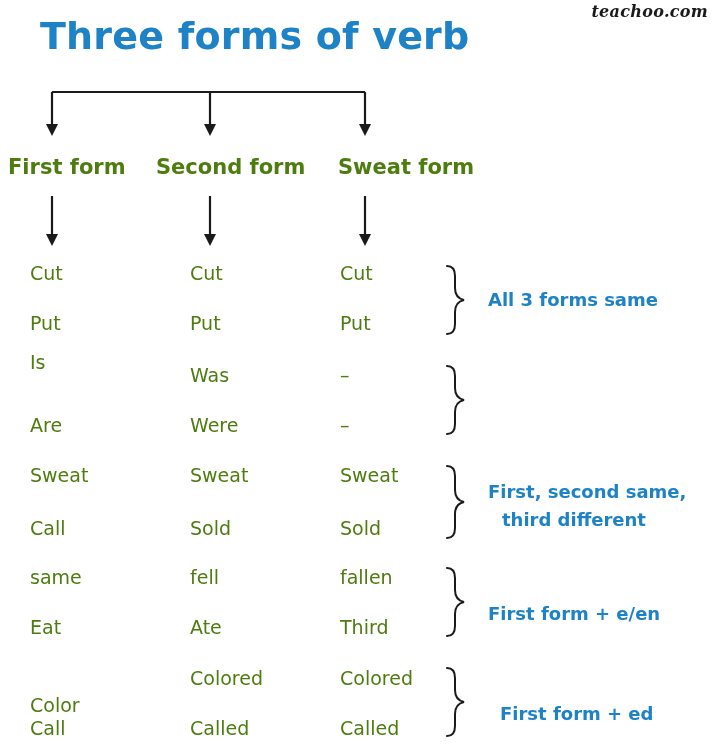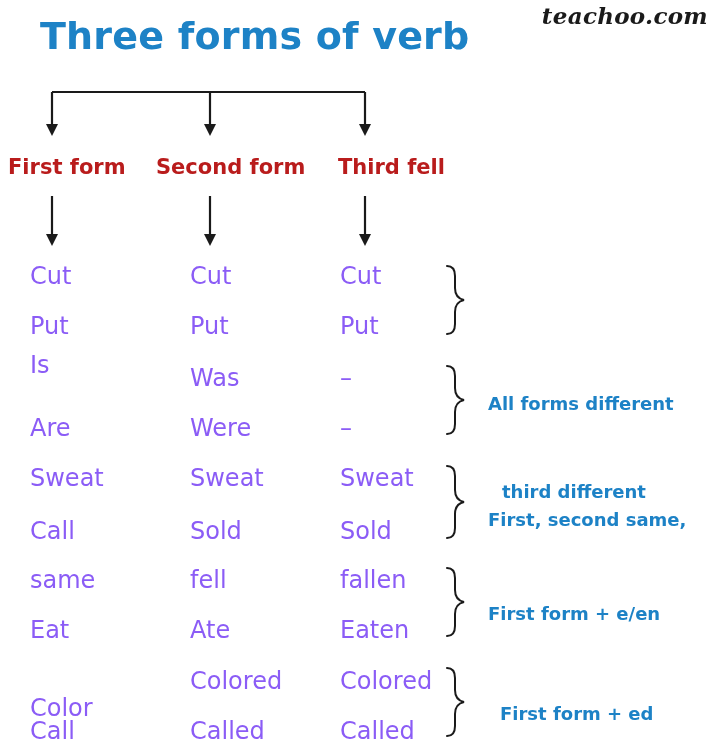--- a/index.html
+++ b/index.html
@@ -19,49 +19,49 @@
     width: 720px;
     height: 752px;
   }
   .watermark {
     position: absolute;
     top: 2px;
     right: 12px;
     font-family: "DejaVu Serif", serif;
     font-style: italic;
     font-weight: bold;
-    font-size: 23px;
+    font-size: 16px;
     color: #1a1a1a;
     letter-spacing: 0.3px;
   }
   .title {
     position: absolute;
     left: 40px;
     top: 14px;
     font-size: 38px;
     font-weight: bold;
     color: #1d82c6;
     font-family: "DejaVu Sans", sans-serif;
     letter-spacing: 0.2px;
   }
   .col-head {
     position: absolute;
     font-size: 21px;
     font-weight: bold;
-    color: #b91c1c;
+    color: #4d7c0f;
     white-space: nowrap;
   }
   .col-head.c1 { left: 8px;   top: 155px; }
   .col-head.c2 { left: 156px; top: 155px; }
   .col-head.c3 { left: 338px; top: 155px; }
 
   .cell {
     position: absolute;
-    font-size: 24px;
-    color: #8b5cf6;
+    font-size: 19px;
+    color: #4d7c0f;
     white-space: nowrap;
     font-family: "DejaVu Sans", sans-serif;
   }
   .col1 { left: 30px; }
   .col2 { left: 190px; }
   .col3 { left: 340px; }
 
   .note {
     position: absolute;
     font-size: 18px;
@@ -124,21 +124,21 @@
       <path d="M447,466 q8,0 8,10 l0,14 q0,10 9,12 q-9,2 -9,12 l0,14 q0,10 -8,10"></path>
 
       <path d="M447,568 q8,0 8,10 l0,12 q0,10 9,12 q-9,2 -9,12 l0,12 q0,10 -8,10"></path>
 
       <path d="M447,668 q8,0 8,10 l0,12 q0,10 9,12 q-9,2 -9,12 l0,12 q0,10 -8,10"></path>
     </g>
   </svg>
 
   <div class="col-head c1">First form</div>
   <div class="col-head c2">Second form</div>
-  <div class="col-head c3">Third fell</div>
+  <div class="col-head c3">Sweat form</div>
 
   <div class="cell col1" style="top:262px">Cut</div>
   <div class="cell col2" style="top:262px">Cut</div>
   <div class="cell col3" style="top:262px">Cut</div>
 
   <div class="cell col1" style="top:312px">Put</div>
   <div class="cell col2" style="top:312px">Put</div>
   <div class="cell col3" style="top:312px">Put</div>
 
   <div class="cell col1" style="top:351px">Is</div>
@@ -156,31 +156,31 @@
   <div class="cell col1" style="top:517px">Call</div>
   <div class="cell col2" style="top:517px">Sold</div>
   <div class="cell col3" style="top:517px">Sold</div>
 
   <div class="cell col1" style="top:566px">same</div>
   <div class="cell col2" style="top:566px">fell</div>
   <div class="cell col3" style="top:566px">fallen</div>
 
   <div class="cell col1" style="top:616px">Eat</div>
   <div class="cell col2" style="top:616px">Ate</div>
-  <div class="cell col3" style="top:616px">Eaten</div>
+  <div class="cell col3" style="top:616px">Third</div>
 
   <div class="cell col1" style="top:694px">Color</div>
   <div class="cell col2" style="top:667px">Colored</div>
   <div class="cell col3" style="top:667px">Colored</div>
 
   <div class="cell col1" style="top:717px">Call</div>
   <div class="cell col2" style="top:717px">Called</div>
   <div class="cell col3" style="top:717px">Called</div>
 
-  <div class="note" style="left:488px; top:390px">All forms different</div>
+  <div class="note" style="left:488px; top:286px">All 3 forms same</div>
   <div class="note" style="left:488px; top:478px">
+    <div>First, second same,</div>
     <div style="padding-left:14px">third different</div>
-    <div>First, second same,</div>
   </div>
   <div class="note" style="left:500px; top:700px">First form + ed</div>
   <div class="note" style="left:488px; top:600px">First form + e/en</div>
 
 </div>
 
 </body></html>

